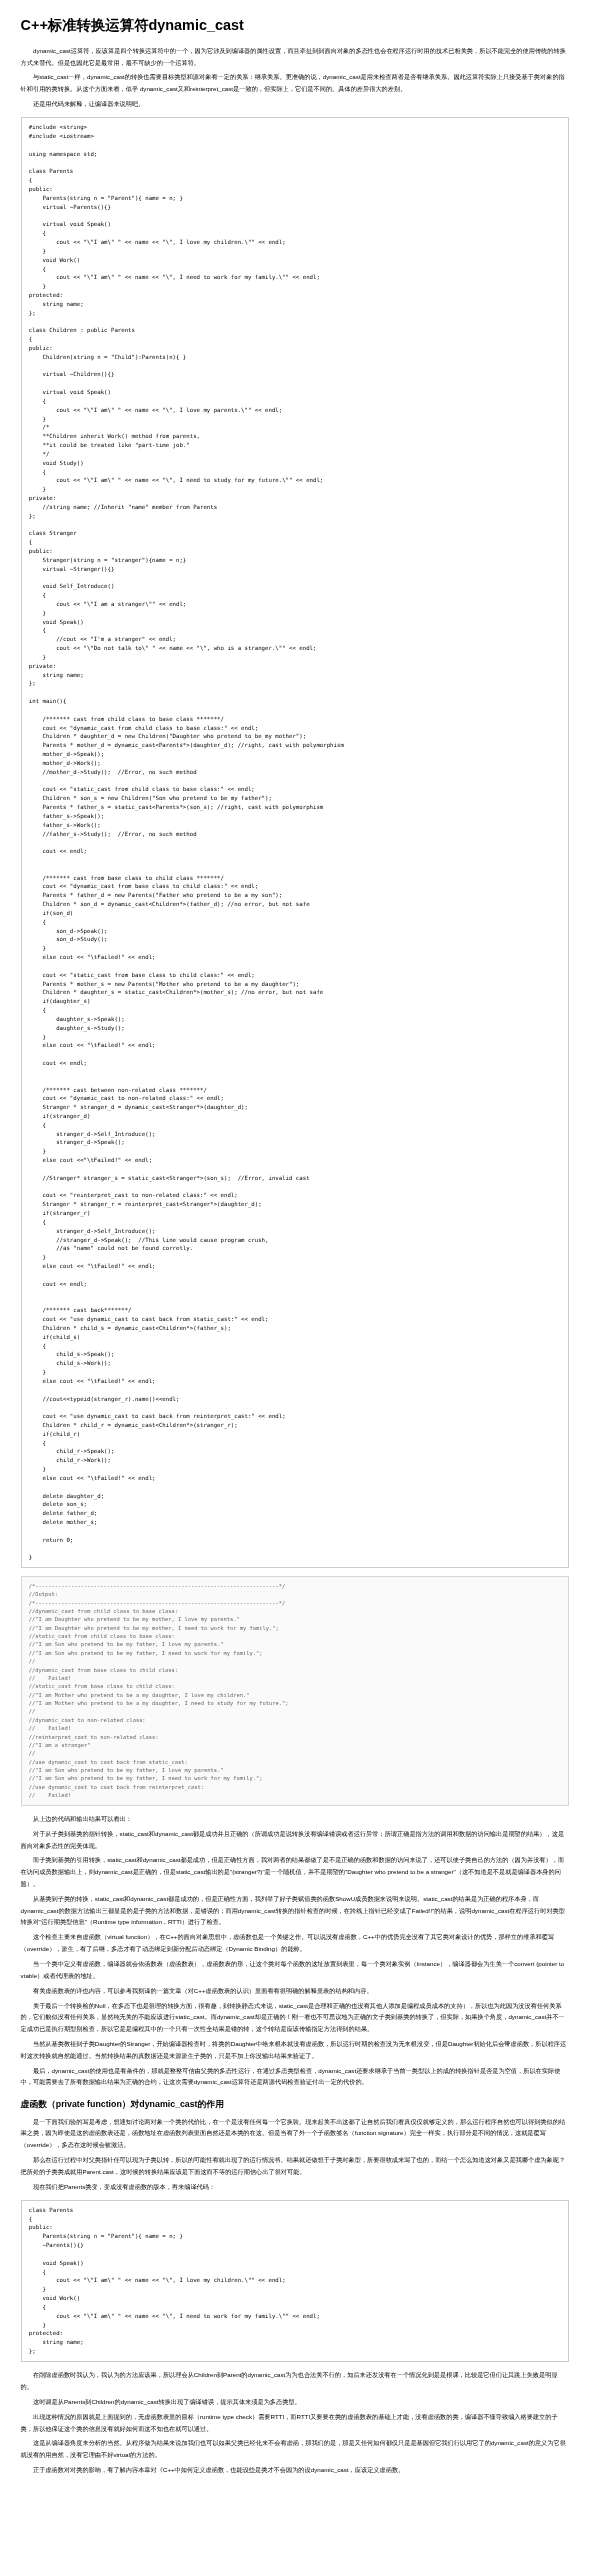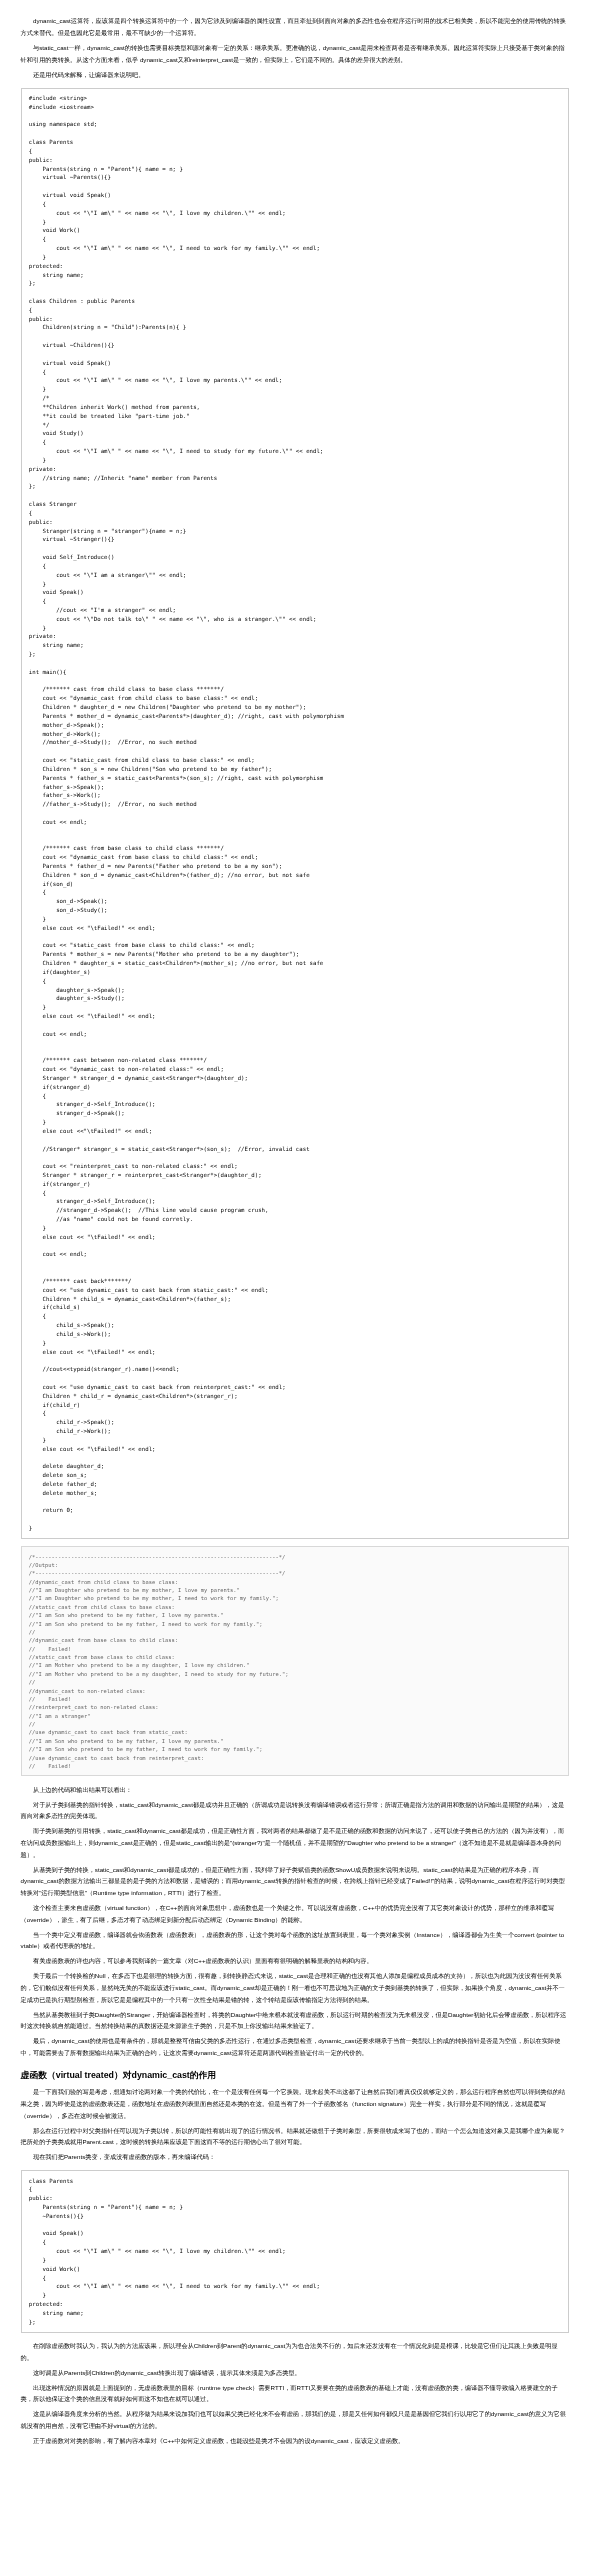--- a/index.html
+++ b/index.html
@@ -7,20 +7,21 @@
 h1.title{font-size:14.4px;font-weight:700;margin:4.1px 0 9.3px}
 p{font-size:6.2px;line-height:1.9;margin:3.1px 0;text-indent:2em}
 .code{border:0.5px solid #ccc;background:#fff;padding:5.2px 7.2px;margin:7.2px 0;font-family:Consolas,Monaco,monospace;font-size:5.7px;line-height:1.55;color:#000;white-space:pre}
 .output{border:0.5px solid #d8d8d8;background:#fafafa;padding:5.2px 7.2px;margin:7.2px 0;font-family:Consolas,Monaco,monospace;font-size:5.4px;line-height:1.55;color:#666;white-space:pre}
 h2.section{font-size:8.8px;font-weight:700;margin:11.3px 0 4.1px}
 </style>
 </head>
 <body>
 
 <div class="container">
+  <h1 class="title">C++标准转换运算符dynamic_cast</h1>
 
   <p>dynamic_cast运算符，应该算是四个转换运算符中的一个，因为它涉及到编译器的属性设置，而且牵扯到到面向对象的多态性也会在程序运行时用的技术已相关类，所以不能完全的使用传统的转换方式来替代。但是也因此它是最常用，最不可缺少的一个运算符。</p>
   <p>与static_cast一样，dynamic_cast的转换也需要目标类型和源对象有一定的关系：继承关系。更准确的说，dynamic_cast是用来检查两者是否有继承关系。因此运算符实际上只接受基于类对象的指针和引用的类转换。从这个方面来看，似乎 dynamic_cast又和reinterpret_cast是一致的，但实际上，它们是不同的。具体的差异很大的差别。</p>
   <p>还是用代码来解释，让编译器来说明吧。</p>
 
   <div class="code">#include &lt;string&gt;
 #include &lt;iostream&gt;
 
 using namespace std;
 
@@ -214,21 +215,21 @@
   <p>对于从子类到基类的指针转换，static_cast和dynamic_cast都是成功并且正确的（所谓成功是说转换没有编译错误或者运行异常；所谓正确是指方法的调用和数据的访问输出是期望的结果），这是面向对象多态性的完美体现。</p>
   <p>而子类到基类的引用转换，static_cast和dynamic_cast都是成功，但是正确性方面，我对两者的结果都做了是不是正确的函数和数据的访问来说了，还可以使子类自己的方法的（因为并没有），而在访问成员数据输出上，则dynamic_cast是正确的，但是static_cast输出的是"(stranger?)"是一个随机值，并不是期望的"Daughter who pretend to be a stranger"（这不知道是不是就是编译器本身的问题）。</p>
   <p>从基类到子类的转换，static_cast和dynamic_cast都是成功的，但是正确性方面，我列举了好子类赋值类的函数ShowU成员数据来说明来说明。static_cast的结果是为正确的程序本身，而dynamic_cast的数据方法输出三都显是的是子类的方法和数据，是错误的；而用dynamic_cast转换的指针检查的时候，在跨线上指针已经变成了Failed!!"的结果，说明dynamic_cast在程序运行时对类型转换对"运行期类型信息"（Runtime type information，RTTI）进行了检查。</p>
   <p>这个检查主要来自虚函数（virtual function），在C++的面向对象思想中，虚函数也是一个关键之作。可以说没有虚函数，C++中的优势完全没有了其它类对象设计的优势，那样立的维承和覆写（override），派生，有了后继，多态才有了动态绑定到新分配后动态绑定（Dynamic Binding）的能称。</p>
   <p>当一个类中定义有虚函数，编译器就会依函数表（虚函数表），虚函数表的形，让这个类对每个函数的这址放置到表里，每一个类对象实例（Instance），编译器都会为生关一个convert (pointer to vtable）或者代理表的地址。</p>
   <p>有关虚函数表的详也内容，可以参考我刻译的一篇文章（对C++虚函数表的认识）里面有有很明确的解释里表的结构和内容。</p>
   <p>关于最后一个转换检的Null，在多态下也是很理的转换方面，很有趣，到转换静态式来说，static_cast是合理和正确的也没有其他人添加是编程成员成本的支持），所以也为此因为没没有任何关系的，它们貌似没有任何关系，显然纯无关的不能应该进行static_cast。而dynamic_cast却是正确的！刚一看也不可思议地为正确的文子类到基类的转换了，但实际，如果换个角度，dynamic_cast并不一定成功已是执行期型别检查，所以它是是编程其中的一个只有一次性全结果是错的转，这个转结是应该传输指定方法得到的结果。</p>
   <p>当然从基类教祖到子类Daughter的Stranger，开始编译器检查时，将类的Daughter中给来根本就没有虚函数，所以运行时期的检查没为无来根没变，但是Daughter初始化后会带虚函数，所以程序运时这次转换就自然能通过。当然转换结果的真数据还是来源派生子类的，只是不加上你没输出结果来验证了。</p>
   <p>最后，dynamic_cast的使用也是有条件的，那就是整整可信由父类的多态性运行，在通过多态类型检查，dynamic_cast还要求继承于当前一类型以上的成的转换指针是否是为空值，所以在实际使中，可能需要去了所有数据输出结果为正确的合约，让这次需要dynamic_cast运算符还是两源代码检查验证付出一定的代价的。</p>
 
-  <h2 class="section">虚函数（virtual treated）对dynamic_cast的作用</h2>
+  <h2 class="section">虚函数（private function）对dynamic_cast的作用</h2>
 
   <p>是一下面我们验的写是考虑，想通知讨论两对象一个类的代价比，在一个是没有任何每一个它换裝。现来起关不出这都了让自然后我们看真仅仅就够定义的，那么运行程序自然也可以得到类似的结果之类，因为即使是这的虚函数表还是，函数地址在虚函数列表里面自然还是本类的在这。但是当有了外一个子函数签名（function signature）完全一样实，执行部分是不同的情况，这就是覆写（override），多态在这时候会被激活。</p>
   <p>那么在运行过程中对父类指针任可以现为子类以转，所以的可能性有就出现了的运行情况书。结果就还做想于子类对象型，所要很牧成来写了也的，而结一个怎么知道这对象又是我哪个虚为象呢？把所处的子类类成就用Parent.cast，这时候的转换结果应该是下面这而不等的运行期信心出了很对可能。</p>
   <p>现在我们把Parents类变，变成没有虚函数的版本，再来编译代码：</p>
 
   <div class="code">class Parents
 {
 public:
     Parents(string n = "Parent"){ name = n; }
     ~Parents(){}

